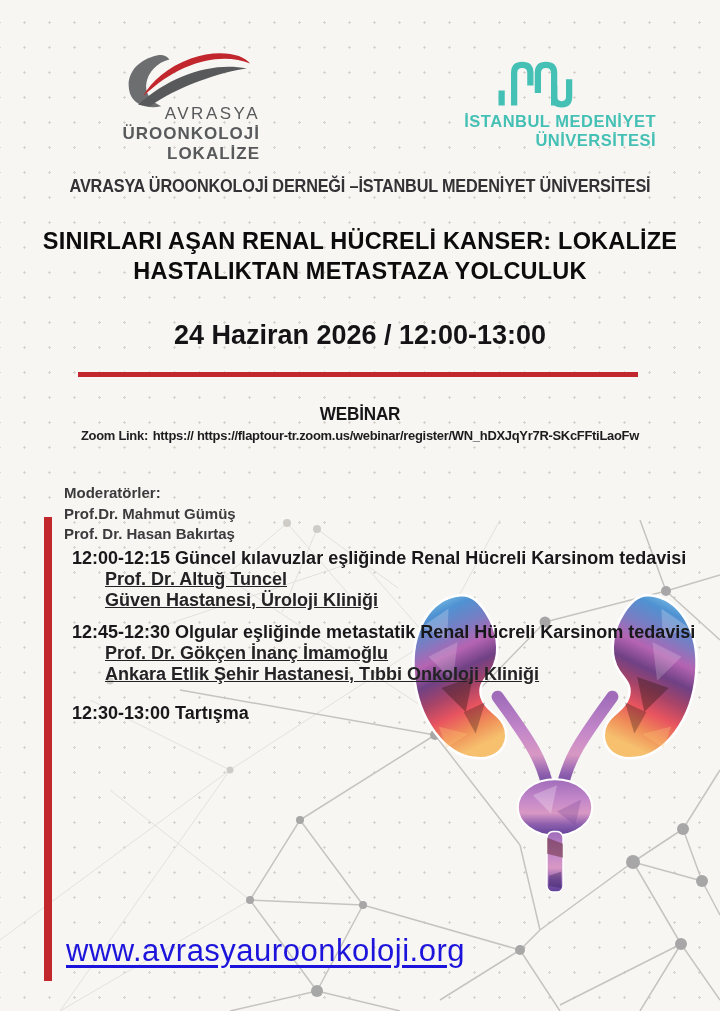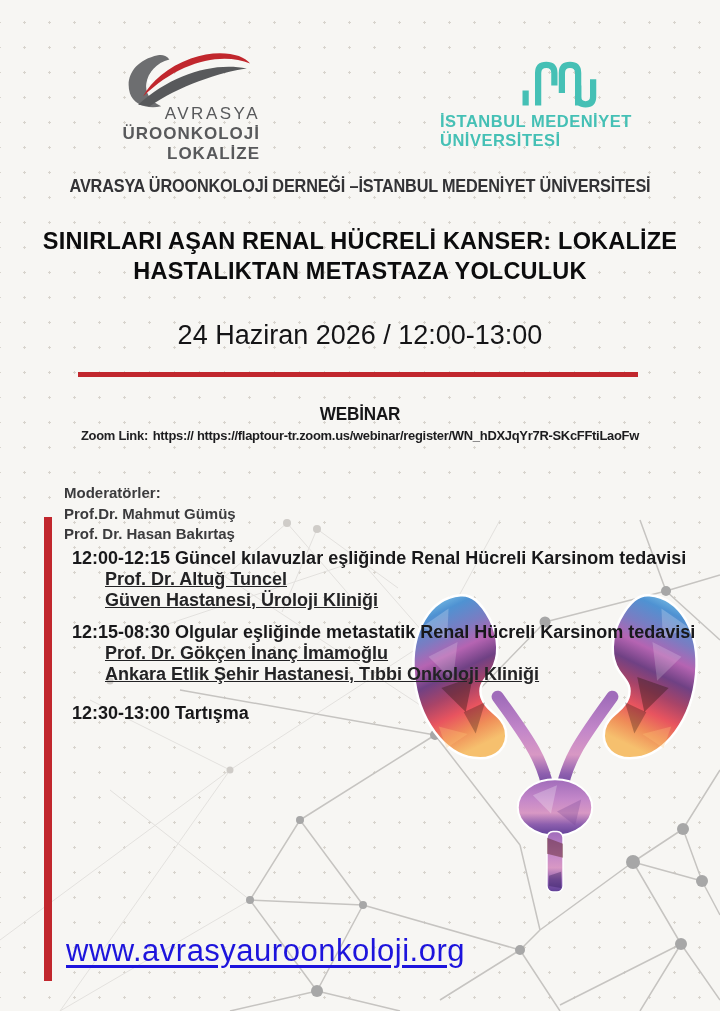--- a/index.html
+++ b/index.html
@@ -12,32 +12,32 @@
   }
   .mesh{position:absolute; left:0; top:0; z-index:0; pointer-events:none;}
   .layer{position:absolute; z-index:2;}
 
   
   .logo-avrasya{left:110px; top:52px; width:150px; text-align:right; color:#58595b;}
   .avrasya-mark{display:block; margin-left:auto;}
   .av-l1{font-size:17px; letter-spacing:2.5px; font-weight:400; margin-top:-4px;}
   .av-l2,.av-l3{font-size:17px; letter-spacing:1px; font-weight:700;}
 
-  .logo-imu{left:440px; top:58px; width:240px; text-align:left; color:#45c0b5;}
+  .logo-imu{left:416px; top:58px; width:240px; text-align:right; color:#45c0b5;}
   .imu-mark{display:block; margin:0 auto;}
   .imu-l1{font-size:16.5px; font-weight:700; letter-spacing:.5px; margin-top:4px;}
   .imu-l2{font-size:16.5px; font-weight:700; letter-spacing:.5px;}
 
   
   .org-line{left:0; top:176px; width:720px; text-align:center; font-size:17.5px;
     font-weight:600; color:#333336; transform:scaleX(.93); letter-spacing:-.2px;}
   .main-title{left:0; top:226px; width:720px; text-align:center; font-size:23.5px;
     line-height:30px; font-weight:700; color:#0c0c0d; letter-spacing:.2px;}
   .date-line{left:0; top:320px; width:720px; text-align:center; font-size:27px;
-    font-weight:400; color:#141416;}
+    font-weight:700; color:#141416;}
   .red-rule{left:78px; top:372px; width:560px; height:5px; background:#c1272d;}
 
   .webinar{left:0; top:403px; width:720px; text-align:center; font-size:19px;
     font-weight:700; color:#161618; transform:scaleX(.9); letter-spacing:-.2px;}
   .zoomlink{left:0; top:428px; width:720px; text-align:center; font-size:13.5px;
     font-weight:700; color:#222224; transform:scaleX(.96); letter-spacing:-.3px;}
   .zl-url{margin-left:5px; color:#1c1c1e; cursor:pointer;}
 
   
   .red-bar{left:44px; top:517px; width:8px; height:464px; background:#c1272d; z-index:2; position:absolute;}
@@ -150,21 +150,21 @@
   <div class="layer session s1">
     <div>
       <span class="session-time">12:00-12:15</span><span>Güncel kılavuzlar eşliğinde Renal Hücreli Karsinom tedavisi</span>
     </div>
     <div class="speaker">Prof. Dr. Altuğ Tuncel</div>
     <div class="affil">Güven Hastanesi, Üroloji Kliniği</div>
   </div>
 
   <div class="layer session s2">
     <div>
-      <span class="session-time">12:15-08:30</span><span>Olgular eşliğinde metastatik Renal Hücreli Karsinom tedavisi</span>
+      <span class="session-time">12:45-12:30</span><span>Olgular eşliğinde metastatik Renal Hücreli Karsinom tedavisi</span>
     </div>
     <div class="speaker">Prof. Dr. Gökçen İnanç İmamoğlu</div>
     <div class="affil">Ankara Etlik Şehir Hastanesi, Tıbbi Onkoloji Kliniği</div>
   </div>
 
   <div class="layer session s3">
     <div>
       <span class="session-time">12:30-13:00</span><span>Tartışma</span>
     </div>
   </div>

